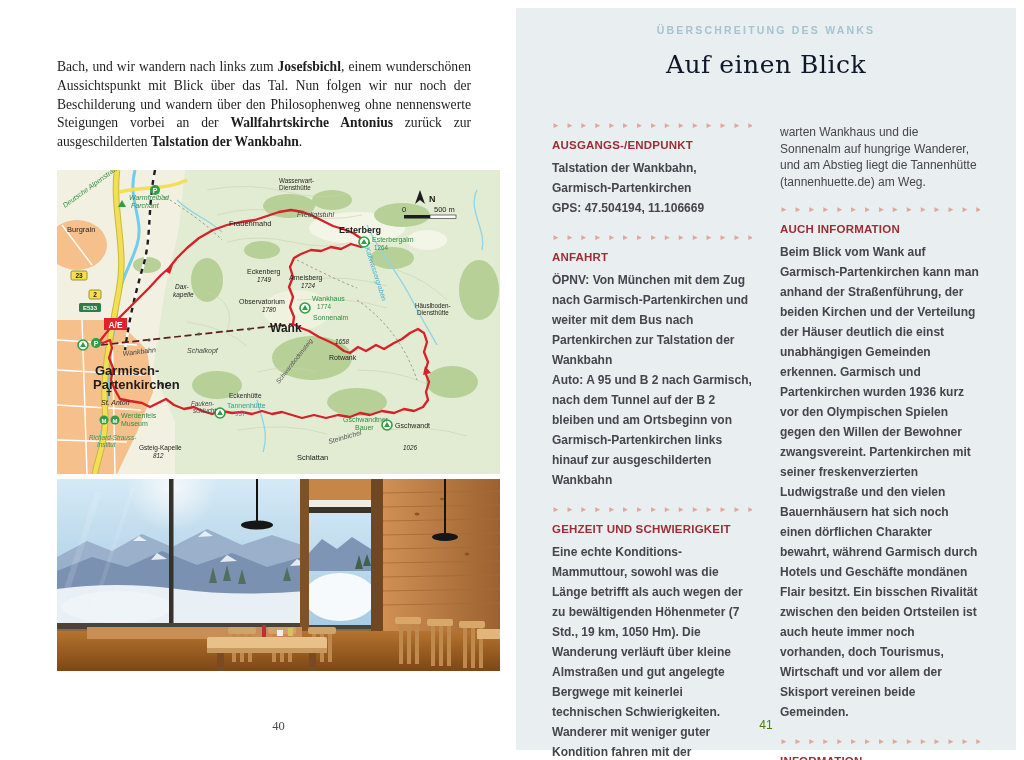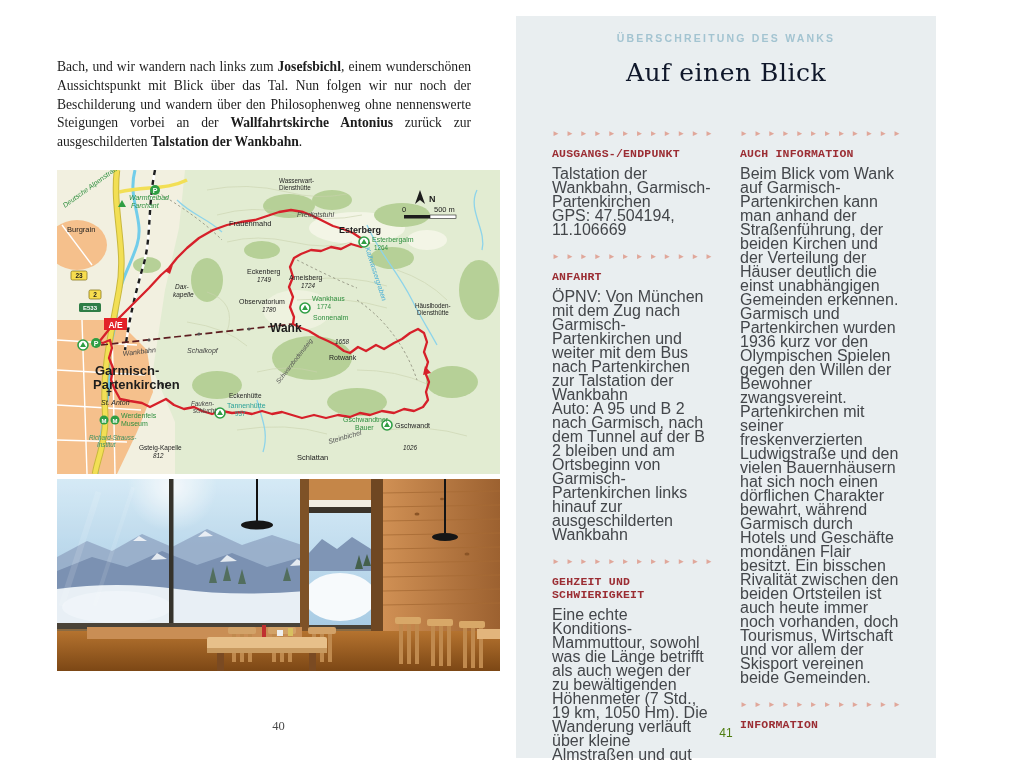--- a/index.html
+++ b/index.html
@@ -14,33 +14,33 @@
   .intro b{font-weight:bold;}
   .map-fig,.photo-fig{position:absolute;left:57px;margin:0;padding:0;}
   .map-fig{top:170px;width:443px;height:304px;}
   .photo-fig{top:479px;width:443px;height:192px;}
   .caption{position:absolute;left:57px;top:681px;width:430px;margin:0;
            font-size:11px;color:#3f3f3f;}
   .pnum-left{position:absolute;left:57px;top:719px;width:443px;text-align:center;
              font-family:"Liberation Serif", serif;font-size:12.5px;color:#4a4a4a;}
 
   
-  .page-right{position:absolute;left:516px;top:16px;width:420px;height:742px;background:#e9eef0;}
+  .page-right{position:absolute;left:516px;top:8px;width:500px;height:742px;background:#e9eef0;}
   .kicker{position:absolute;top:16px;left:0;width:100%;text-align:center;
           font-size:10.5px;font-weight:bold;letter-spacing:2.2px;color:#a3c4d1;}
   .glance-title{position:absolute;top:42px;left:0;width:100%;text-align:center;margin:0;
           font-family:"DejaVu Serif", serif;font-weight:500;font-size:25px;
           letter-spacing:.5px;color:#0f172a;}
   .cols{position:absolute;top:112px;left:36px;right:36px;display:flex;gap:28px;align-items:flex-start;}
   .col{flex:1;min-width:0;}
   .divider{color:#e0a79a;font-size:8px;letter-spacing:6px;white-space:nowrap;
            overflow:hidden;height:11px;line-height:11px;margin:14px 0 8px 0;}
   .col .sect:first-child .divider{margin-top:0;}
-  .sect-title{margin:0 0 7px 0;font-size:11.5px;font-weight:bold;letter-spacing:.2px;color:#9b2d33;font-family:Liberation Mono, monospace;}
-  .sect-body{margin:0;font-size:16px;line-height:14px;color:#43464a;white-space:pre-line;}
+  .sect-title{margin:0 0 7px 0;font-size:11.5px;font-weight:bold;letter-spacing:.2px;color:#9b2d33;}
+  .sect-body{margin:0;font-size:12px;line-height:20px;color:#43464a;white-space:pre-line;font-weight:bold;}
   .cont{margin:4px 0 0 0;font-size:12px;line-height:16.5px;color:#43464a;}
   .pnum-right{position:absolute;top:710px;left:0;width:100%;text-align:center;
               font-size:12px;color:#4d7c0f;}
 
   
   .map-fig svg text{font-family:"Liberation Sans", sans-serif;}
 </style>
 </head>
 <body>
 
@@ -430,20 +430,21 @@
       </div>
 
       <div class="sect">
         <div class="divider">►►►►►►►►►►►►►►►►►</div>
         <h3 class="sect-title">EINKEHR</h3>
       </div>
 
     </div>
     <div class="col">
 
+      <p class="cont">warten Wankhaus und die Sonnenalm auf hungrige Wanderer, und am Abstieg liegt die Tannenhütte (tannenhuette.de) am Weg.</p>
 
       <div class="sect">
         <div class="divider">►►►►►►►►►►►►►►►►►</div>
         <h3 class="sect-title">AUCH INFORMATION</h3>
         <p class="sect-body">Beim Blick vom Wank auf Garmisch-Partenkirchen kann man anhand der Straßenführung, der beiden Kirchen und der Verteilung der Häuser deutlich die einst unabhängigen Gemeinden erkennen. Garmisch und Partenkirchen wurden 1936 kurz vor den Olympischen Spielen gegen den Willen der Bewohner zwangsvereint. Partenkirchen mit seiner freskenverzierten Ludwigstraße und den vielen Bauernhäusern hat sich noch einen dörflichen Charakter bewahrt, während Garmisch durch Hotels und Geschäfte mondänen Flair besitzt. Ein bisschen Rivalität zwischen den beiden Ortsteilen ist auch heute immer noch vorhanden, doch Tourismus, Wirtschaft und vor allem der Skisport vereinen beide Gemeinden.</p>
       </div>
 
       <div class="sect">
         <div class="divider">►►►►►►►►►►►►►►►►►</div>
         <h3 class="sect-title">INFORMATION</h3>

